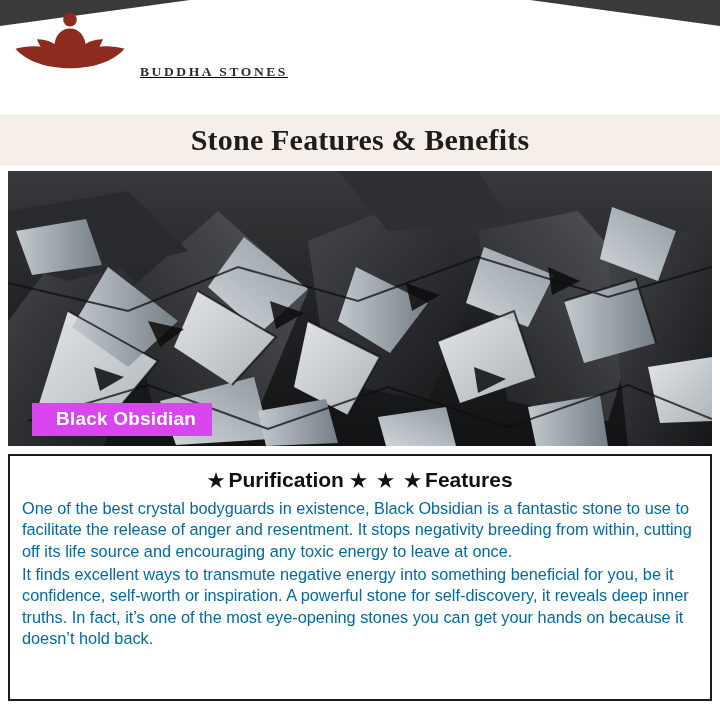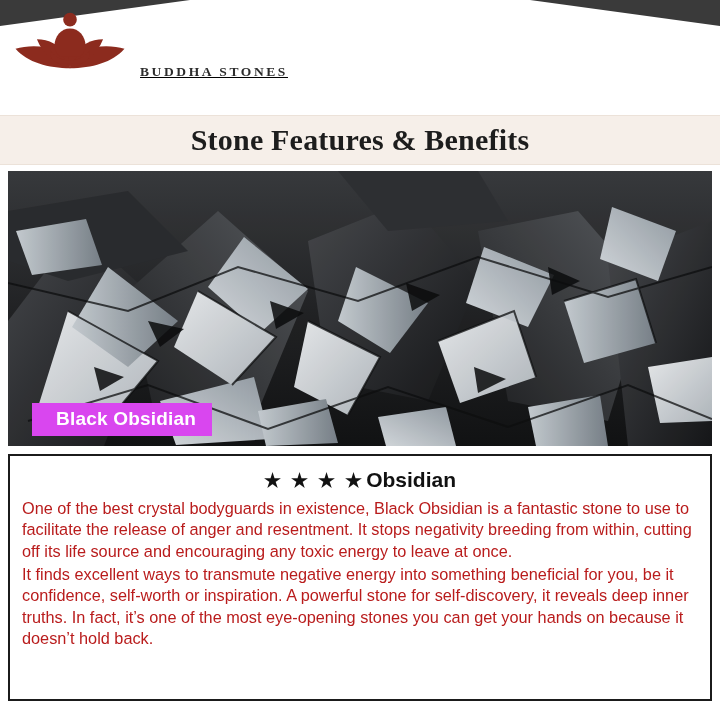--- a/index.html
+++ b/index.html
@@ -137,21 +137,21 @@
   .keyword .star {
     font-size: 19px;
     margin-right: 4px;
     color: #111111;
     line-height: 1;
   }
   .body-text p {
     margin: 0 0 2px 0;
     font-size: 16.3px;
     line-height: 1.31;
-    color: #b91c1c;
+    color: #0369a1;
     text-align: left;
   }
 </style>
 </head>
 <body>
 
 <div class="page">
 
   <div class="brand-band">
     <div class="corner-left"></div>
@@ -259,30 +259,31 @@
       </g>
       <rect x="0" y="0" width="704" height="275" fill="#000" opacity="0.06"></rect>
     </svg>
     <div class="hero-caption">Black Obsidian</div>
   </div>
 
   <div class="benefits">
     <div class="keywords">
       <span class="keyword">
         <span class="star">★</span>
-      </span>
-      <span class="keyword">
-        <span class="star">★</span>
-      </span>
-      <span class="keyword">
-        <span class="star">★</span>
-      </span>
-      <span class="keyword">
-        <span class="star">★</span>
-        <span>Obsidian</span>
+        <span>Purification</span>
+      </span>
+      <span class="keyword">
+        <span class="star">★</span>
+      </span>
+      <span class="keyword">
+        <span class="star">★</span>
+      </span>
+      <span class="keyword">
+        <span class="star">★</span>
+        <span>Features</span>
       </span>
     </div>
 
     <div class="body-text">
       <p>One of the best crystal bodyguards in existence, Black Obsidian is a fantastic stone to use to facilitate the release of anger and resentment. It stops negativity breeding from within, cutting off its life source and encouraging any toxic energy to leave at once.</p>
       <p>It finds excellent ways to transmute negative energy into something beneficial for you, be it confidence, self-worth or inspiration. A powerful stone for self-discovery, it reveals deep inner truths. In fact, it’s one of the most eye-opening stones you can get your hands on because it doesn’t hold back.</p>
     </div>
   </div>
 
 </div>

